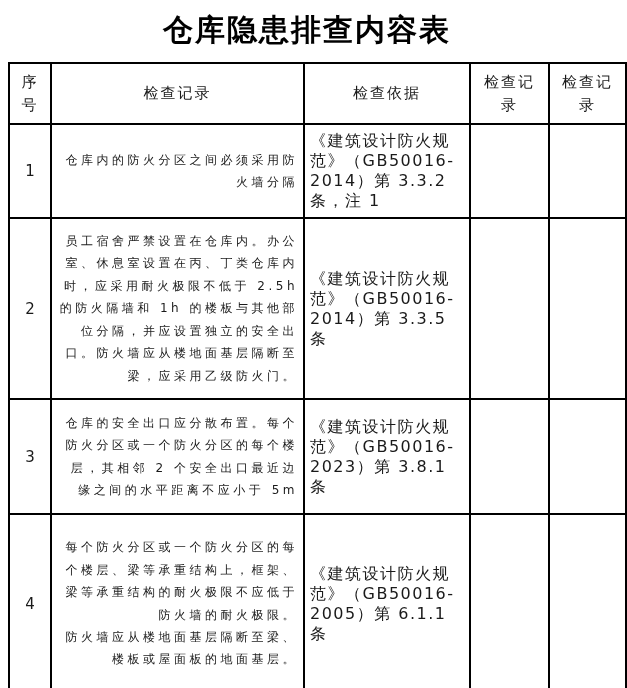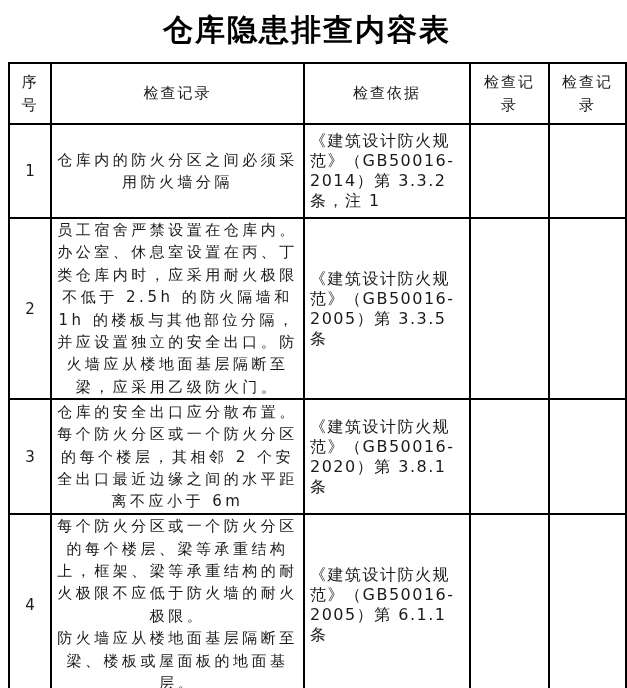--- a/index.html
+++ b/index.html
@@ -45,24 +45,24 @@
     letter-spacing: 2px;
     word-break: break-all;
   }
   th.hdr-narrow { padding: 0 7px; border-radius: 20px; }
   td.no-cell {
     text-align: center;
     font-size: 15px;
     letter-spacing: 0;
   }
   td.content-cell {
-    font-size: 15px;
+    font-size: 12px;
     line-height: 22.4px;
     letter-spacing: 3.5px;
-    text-align: center;
+    text-align: right;
     white-space: pre-line;
     word-break: break-all;
     padding: 1px 4px 1px 6px;
   }
   td.basis-cell {
     font-size: 16px;
     line-height: 20px;
     letter-spacing: 1.5px;
     text-align: left;
     word-break: break-all;
@@ -99,29 +99,29 @@
       <td class="no-cell">1</td>
       <td class="content-cell">仓库内的防火分区之间必须采用防火墙分隔</td>
       <td class="basis-cell">《建筑设计防火规范》（GB50016-2014）第 3.3.2 条，注 1</td>
       <td class="blank-cell"></td>
       <td class="blank-cell"></td>
     </tr>
 
     <tr style="height:181px;">
       <td class="no-cell">2</td>
       <td class="content-cell">员工宿舍严禁设置在仓库内。办公室、休息室设置在丙、丁类仓库内时，应采用耐火极限不低于 2.5h 的防火隔墙和 1h 的楼板与其他部位分隔，并应设置独立的安全出口。防火墙应从楼地面基层隔断至梁，应采用乙级防火门。</td>
-      <td class="basis-cell">《建筑设计防火规范》（GB50016-2005）第 3.3.5 条</td>
+      <td class="basis-cell">《建筑设计防火规范》（GB50016-2014）第 3.3.5 条</td>
       <td class="blank-cell"></td>
       <td class="blank-cell"></td>
     </tr>
 
     <tr style="height:115px;">
       <td class="no-cell">3</td>
-      <td class="content-cell">仓库的安全出口应分散布置。每个防火分区或一个防火分区的每个楼层，其相邻 2 个安全出口最近边缘之间的水平距离不应小于 6m</td>
-      <td class="basis-cell">《建筑设计防火规范》（GB50016-2020）第 3.8.1 条</td>
+      <td class="content-cell">仓库的安全出口应分散布置。每个防火分区或一个防火分区的每个楼层，其相邻 2 个安全出口最近边缘之间的水平距离不应小于 5m</td>
+      <td class="basis-cell">《建筑设计防火规范》（GB50016-2023）第 3.8.1 条</td>
       <td class="blank-cell"></td>
       <td class="blank-cell"></td>
     </tr>
 
     <tr style="height:179px;">
       <td class="no-cell">4</td>
       <td class="content-cell">每个防火分区或一个防火分区的每个楼层、梁等承重结构上，框架、梁等承重结构的耐火极限不应低于防火墙的耐火极限。
 防火墙应从楼地面基层隔断至梁、楼板或屋面板的地面基层。</td>
       <td class="basis-cell">《建筑设计防火规范》（GB50016-2005）第 6.1.1 条</td>
       <td class="blank-cell"></td>

